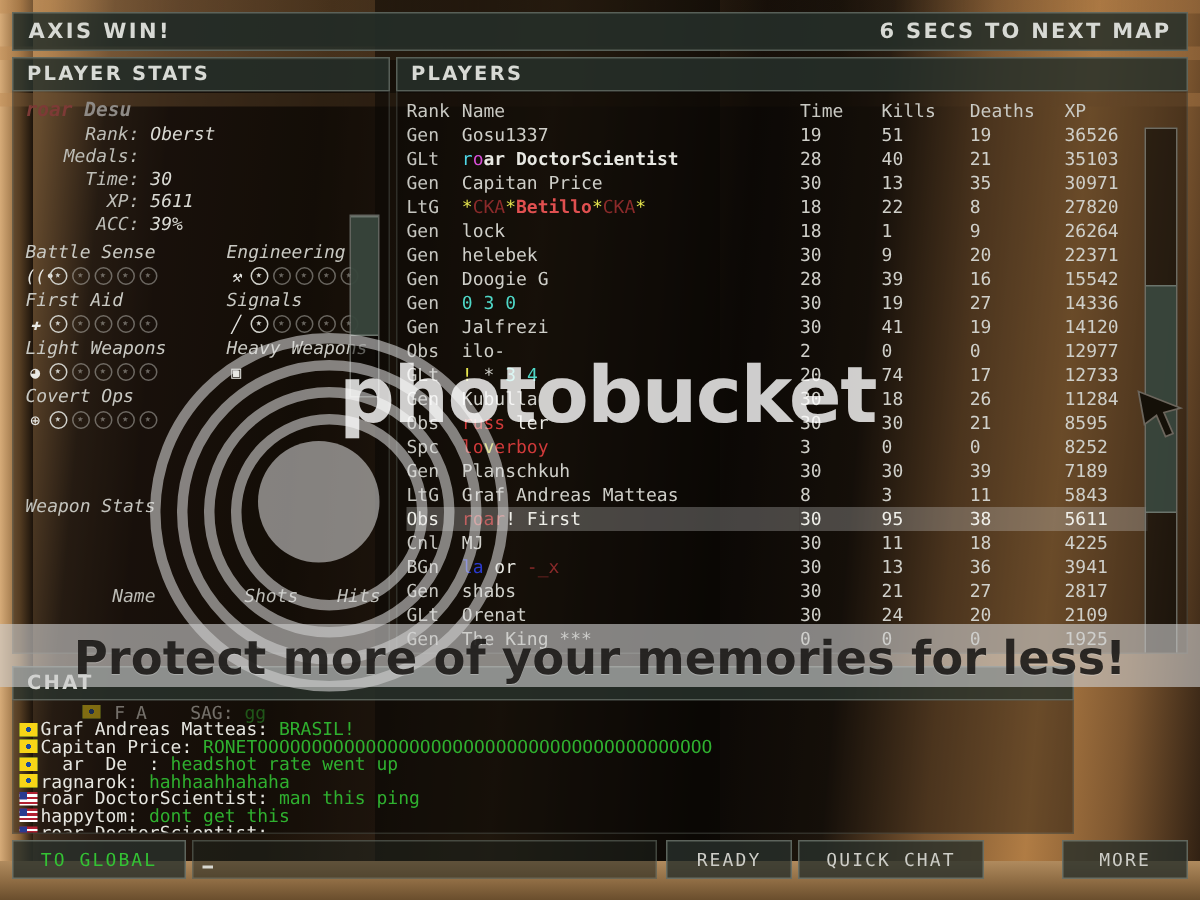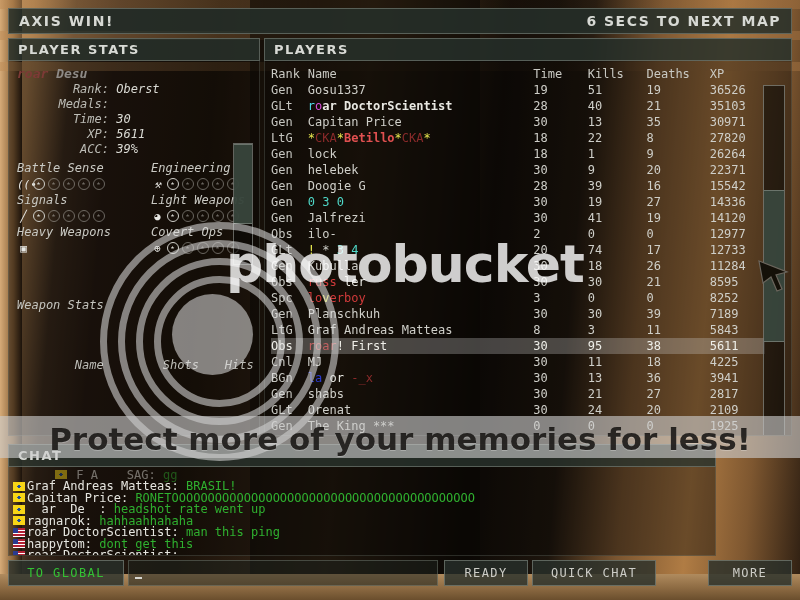--- a/index.html
+++ b/index.html
@@ -63,21 +63,21 @@
   .panel>.body{border:1px solid rgba(120,130,120,.30);border-top:none;
       background:rgba(10,8,5,.42);box-sizing:border-box;position:relative;overflow:hidden;}
 
   
   #stats{left:8px;top:38px;width:252px;height:398px;}
   #stats>.body{height:375px;padding:4px 0 0 0;font-style:italic;}
   .mono{font-family:"DejaVu Sans Mono","Liberation Mono",monospace;
         font-size:12px;color:#cfcfc9;line-height:15px;white-space:pre;}
   .pname{font-size:13px;font-weight:700;line-height:17px;padding-left:8px;color:#7d3a36;}
   .pname .w{color:#8e8a86;}
-  .kv{padding-left:24px;}
+  .kv{padding-left:8px;}
   .kv .k{display:inline-block;width:76px;text-align:right;color:#bdbdb7;}
   .kv .v{color:#d9d9d3;}
   .skills{margin-top:4px;display:grid;grid-template-columns:134px 118px;row-gap:1px;padding-left:8px;}
   .sk .lbl{font-size:12px;color:#c9c9c3;line-height:15px;}
   .sk .row{display:flex;align-items:center;gap:3px;height:16px;}
   .glyph{width:13px;height:13px;display:inline-block;position:relative;color:#e8e8e4;
          font-size:11px;line-height:13px;text-align:center;}
   .star{width:12px;height:12px;border-radius:50%;border:1.6px solid #cfcfc9;display:inline-block;position:relative;box-sizing:border-box;}
   .star:before{content:"";position:absolute;left:2.5px;top:2.5px;width:4px;height:4px;background:#cfcfc9;
       clip-path:polygon(50% 0,61% 35%,98% 35%,68% 57%,79% 91%,50% 70%,21% 91%,32% 57%,2% 35%,39% 35%);}
@@ -194,20 +194,31 @@
           <div class="row">
             <span class="glyph">⚒</span>
             <span class="star"></span>
             <span class="star dim"></span>
             <span class="star dim"></span>
             <span class="star dim"></span>
             <span class="star dim"></span>
           </div>
         </div>
         <div class="sk">
+          <div class="lbl">First Aid</div>
+          <div class="row">
+            <span class="glyph">✚</span>
+            <span class="star"></span>
+            <span class="star dim"></span>
+            <span class="star dim"></span>
+            <span class="star dim"></span>
+            <span class="star dim"></span>
+          </div>
+        </div>
+        <div class="sk">
           <div class="lbl">Signals</div>
           <div class="row">
             <span class="glyph">╱</span>
             <span class="star"></span>
             <span class="star dim"></span>
             <span class="star dim"></span>
             <span class="star dim"></span>
             <span class="star dim"></span>
           </div>
         </div>

